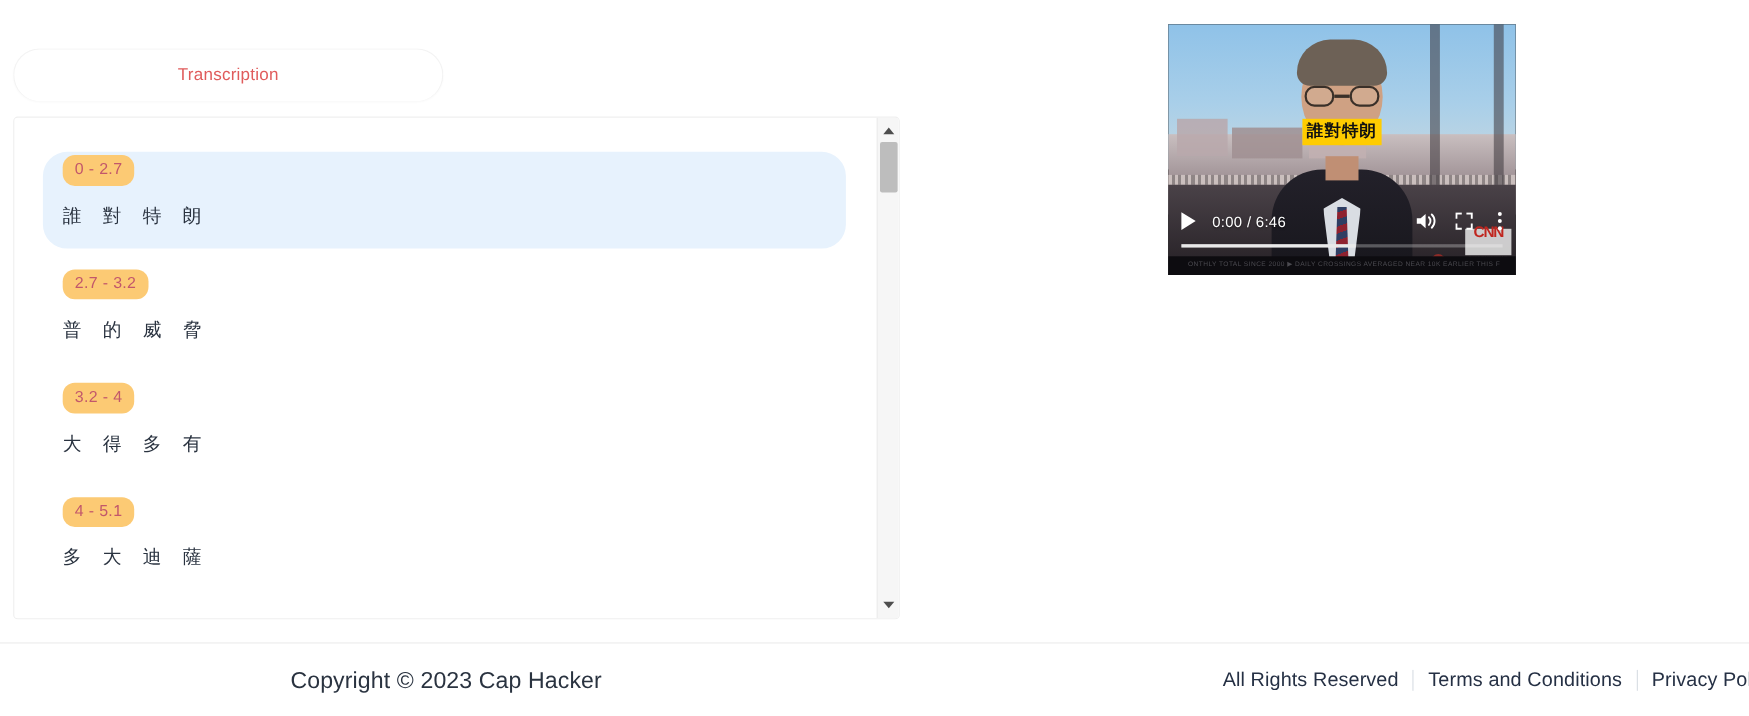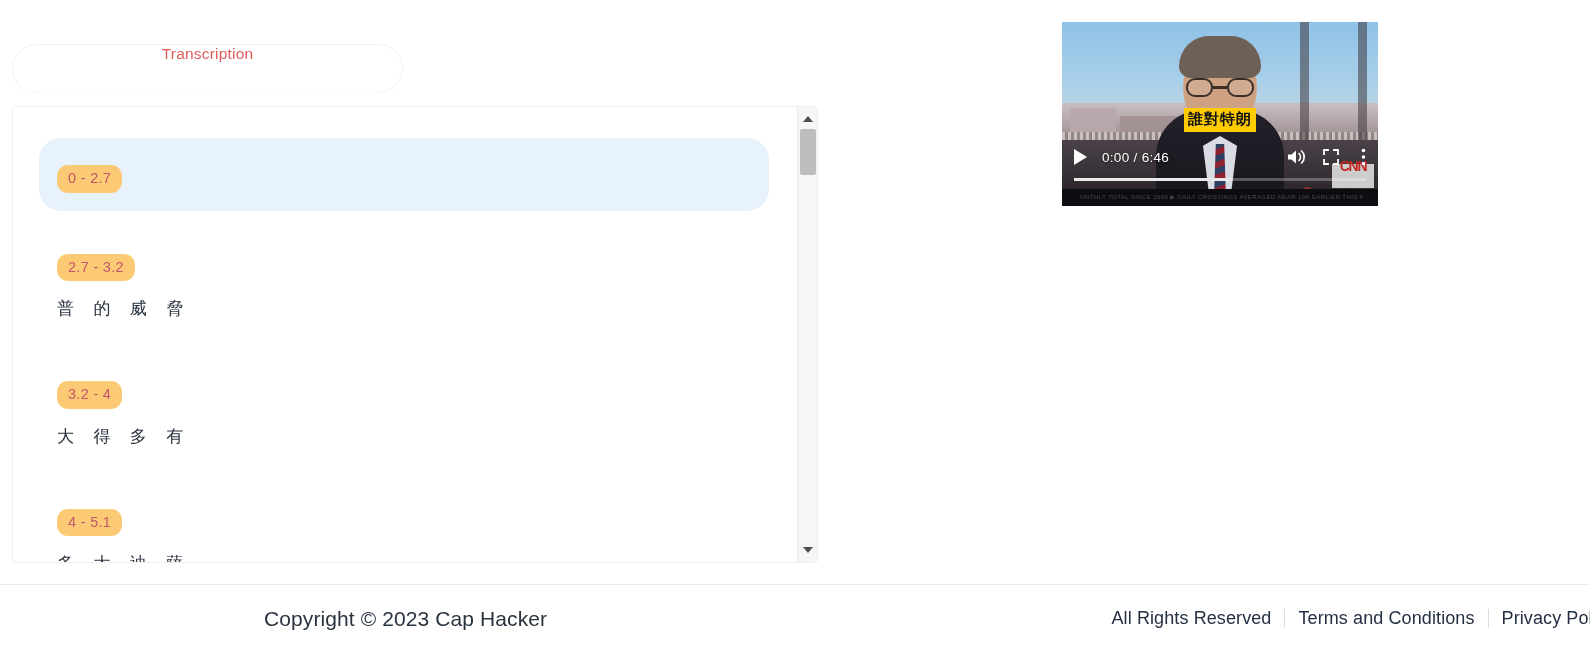--- a/index.html
+++ b/index.html
@@ -14,21 +14,21 @@
 
   
   .tabs {
     position: absolute; left: 12px; top: 44px;
     width: 820px; height: 48px;
     display: flex;
   }
   .tab {
     flex: 0 0 391px;
     height: 48px;
-    display: flex; align-items: flex-start; justify-content: center;
+    display: flex; align-items: center; justify-content: center;
     font-size: 15.5px;
     letter-spacing: .2px;
     cursor: pointer;
     user-select: none;
   }
   .tab.active {
     background: #ffffff;
     color: #e05c5c;
     border: 1px solid #f3f3f3;
     border-bottom: none;
@@ -54,21 +54,21 @@
     overflow: hidden;
   }
   .panel-inner {
     position: absolute; left: 0; top: 0;
     width: 784px; height: 100%;
     padding: 31px 0 0 0;
     overflow: hidden;
   }
   .seg {
     margin: 0 28px 0 26px;
-    padding: 27px 18px 18px 18px;
+    padding: 3px 18px 18px 18px;
     border-radius: 22px;
   }
   .seg.active { background: #e7f2fd; }
   .seg + .seg { margin-top: 16px; }
   .badge {
     display: inline-block;
     background: #fcca74;
     color: #c2576b;
     font-size: 14.5px;
     line-height: 1;
@@ -109,21 +109,21 @@
     position: absolute; left: 2px; top: 22px;
     width: 16px; height: 46px;
     background: #bdbdbd;
     border-radius: 2px;
     cursor: pointer;
   }
 
   
   .video {
     position: absolute; left: 1062px; top: 22px;
-    width: 316px; height: 184px;
+    width: 316px; height: 228px;
     overflow: hidden;
     background: #000;
   }
   .v-scene { position: absolute; inset: 0; overflow: hidden; }
   .v-sky {
     position: absolute; left: 0; top: 0; width: 100%; height: 58%;
     background: linear-gradient(#8fc2e8 0%, #a9cfe9 55%, #c7d8e0 100%);
   }
   .v-city {
     position: absolute; left: 0; top: 44%; width: 100%; height: 32%;
@@ -299,20 +299,21 @@
     <div class="tab active">
       <span>Transcription</span>
     </div>
   </div>
 
   <div class="panel">
     <div class="panel-inner">
 
       <div class="seg active">
         <span class="badge">0 - 2.7</span>
+        <div class="seg-text">誰 對 特 朗</div>
       </div>
 
       <div class="seg">
         <span class="badge">2.7 - 3.2</span>
         <div class="seg-text">普 的 威 脅</div>
       </div>
 
       <div class="seg">
         <span class="badge">3.2 - 4</span>
         <div class="seg-text">大 得 多 有</div>

